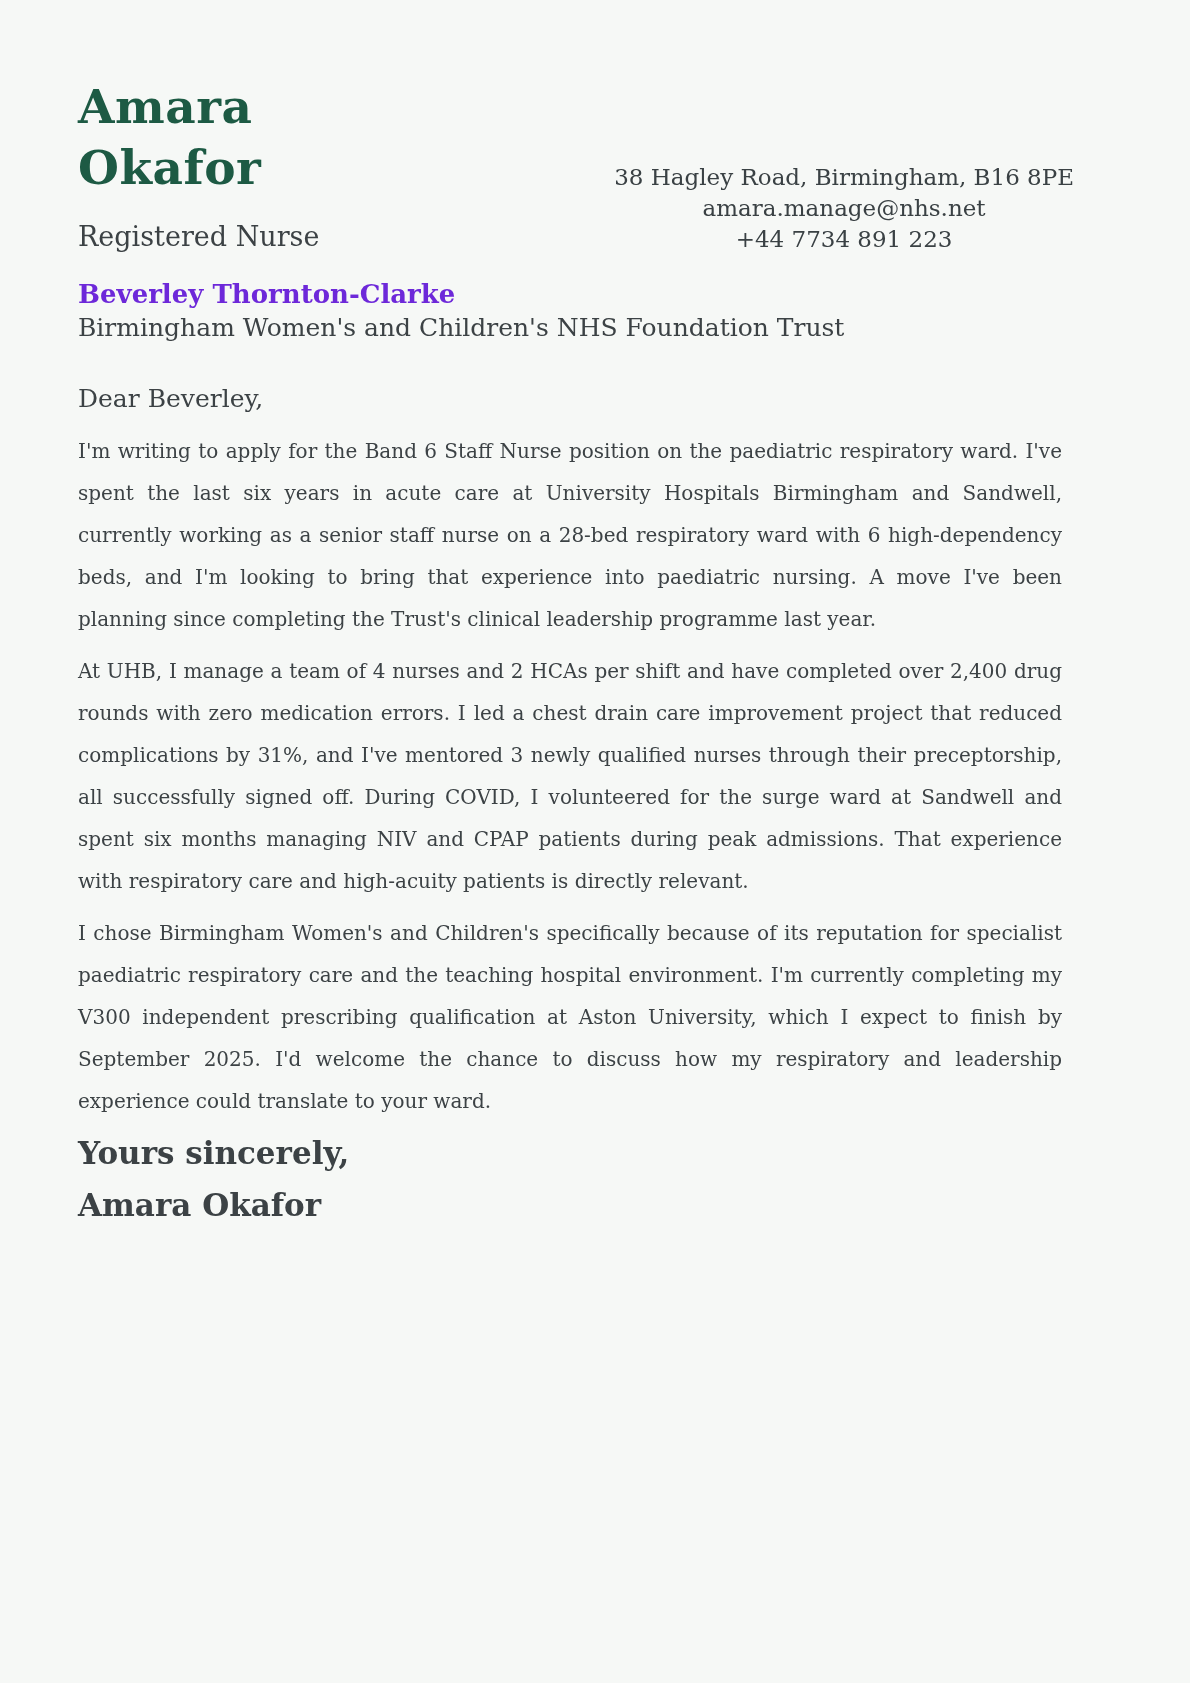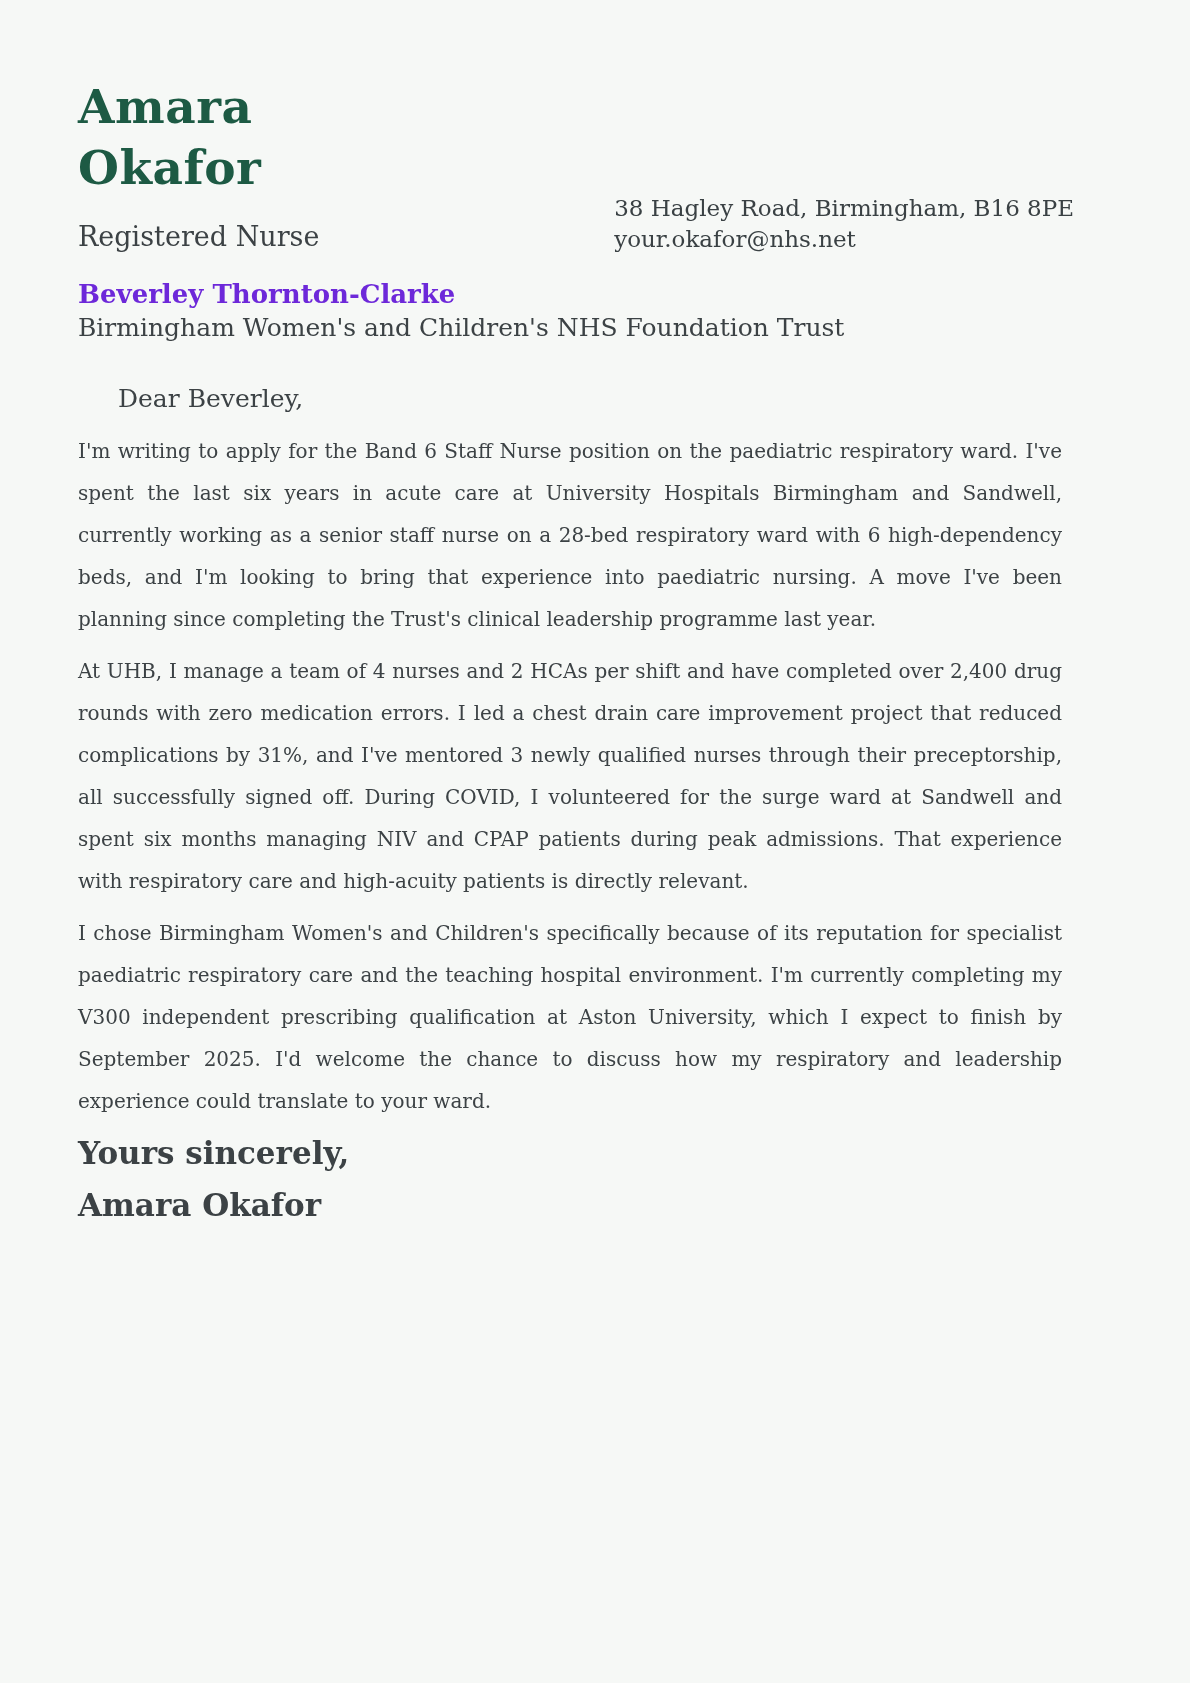--- a/index.html
+++ b/index.html
@@ -32,21 +32,21 @@
     line-height: 61px;
     letter-spacing: 0.5px;
   }
   .job-title {
     margin-top: 21px;
     font-size: 27px;
     line-height: 36px;
     color: #3c4245;
   }
   .contact-block {
-    text-align: left;
+    text-align: center;
     font-size: 23px;
     line-height: 31px;
     color: #3a4144;
   }
   .date-line {
     margin-top: 58px;
     font-size: 25px;
     line-height: 33px;
   }
   .recipient-block {
@@ -59,21 +59,20 @@
     line-height: 34px;
   }
   .recipient-org {
     font-size: 25px;
     line-height: 33px;
   }
   .salutation {
     margin-top: 34px;
     font-size: 25px;
     line-height: 42px;
-    margin-left: 40px;
   }
   .letter-body p {
     margin: 10px 12px 0 0;
     font-size: 20px;
     line-height: 42px;
     text-align: justify;
   }
   .closing, .signature {
     margin: 10px 0 0 0;
     font-size: 31px;
@@ -86,21 +85,22 @@
 
 <div class="page">
 
   <header class="letter-head">
     <div class="identity">
       <h1 class="person-name">Amara Okafor</h1>
       <div class="job-title">Registered Nurse</div>
     </div>
     <div class="contact-block">
       <div class="contact-line">38 Hagley Road, Birmingham, B16 8PE</div>
-      <div class="contact-line">your.okafor@nhs.net</div>
+      <div class="contact-line">amara.manage@nhs.net</div>
+      <div class="contact-line">+44 7734 891 223</div>
     </div>
   </header>
 
 
   <div class="recipient-block">
     <div class="recipient-name">Beverley Thornton-Clarke</div>
     <div class="recipient-org">Birmingham Women's and Children's NHS Foundation Trust</div>
   </div>
 
   <div class="salutation">Dear Beverley,</div>

